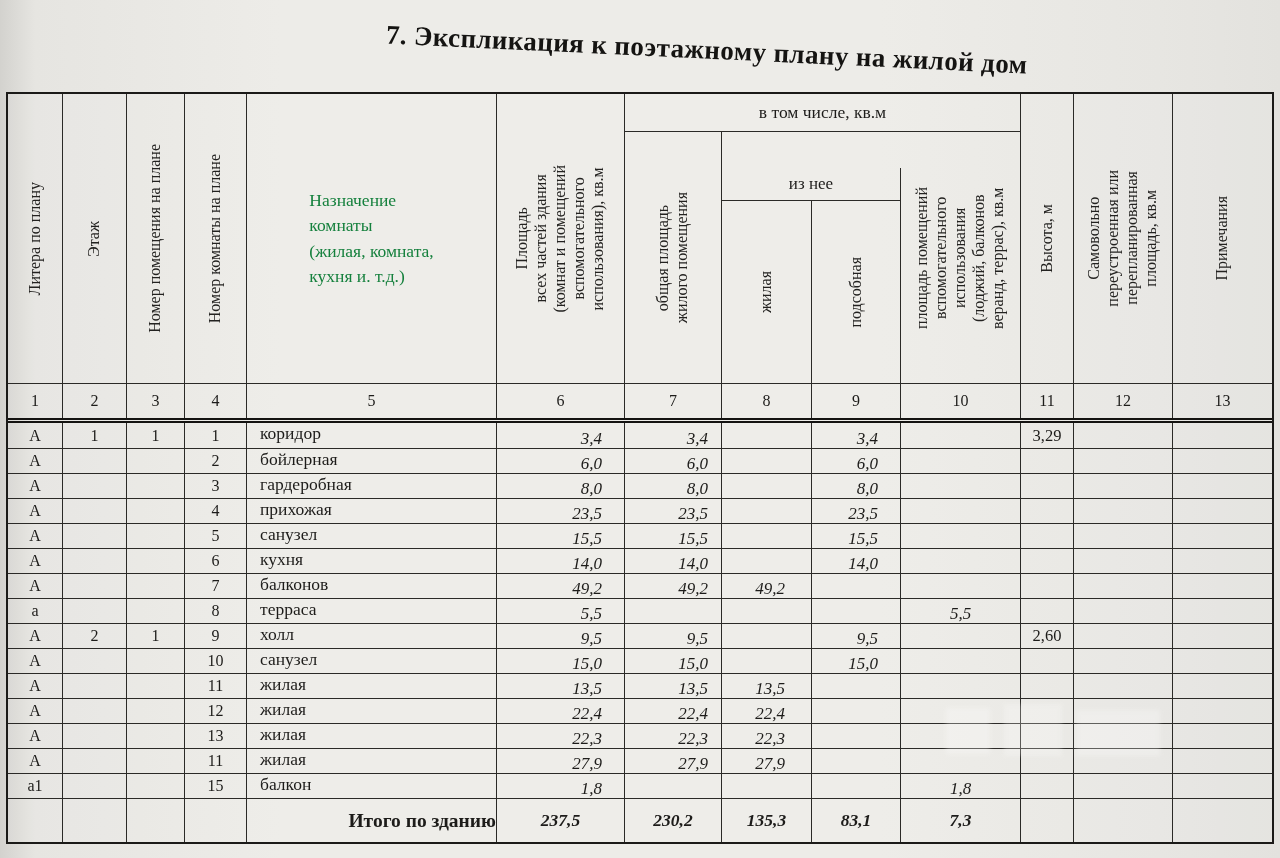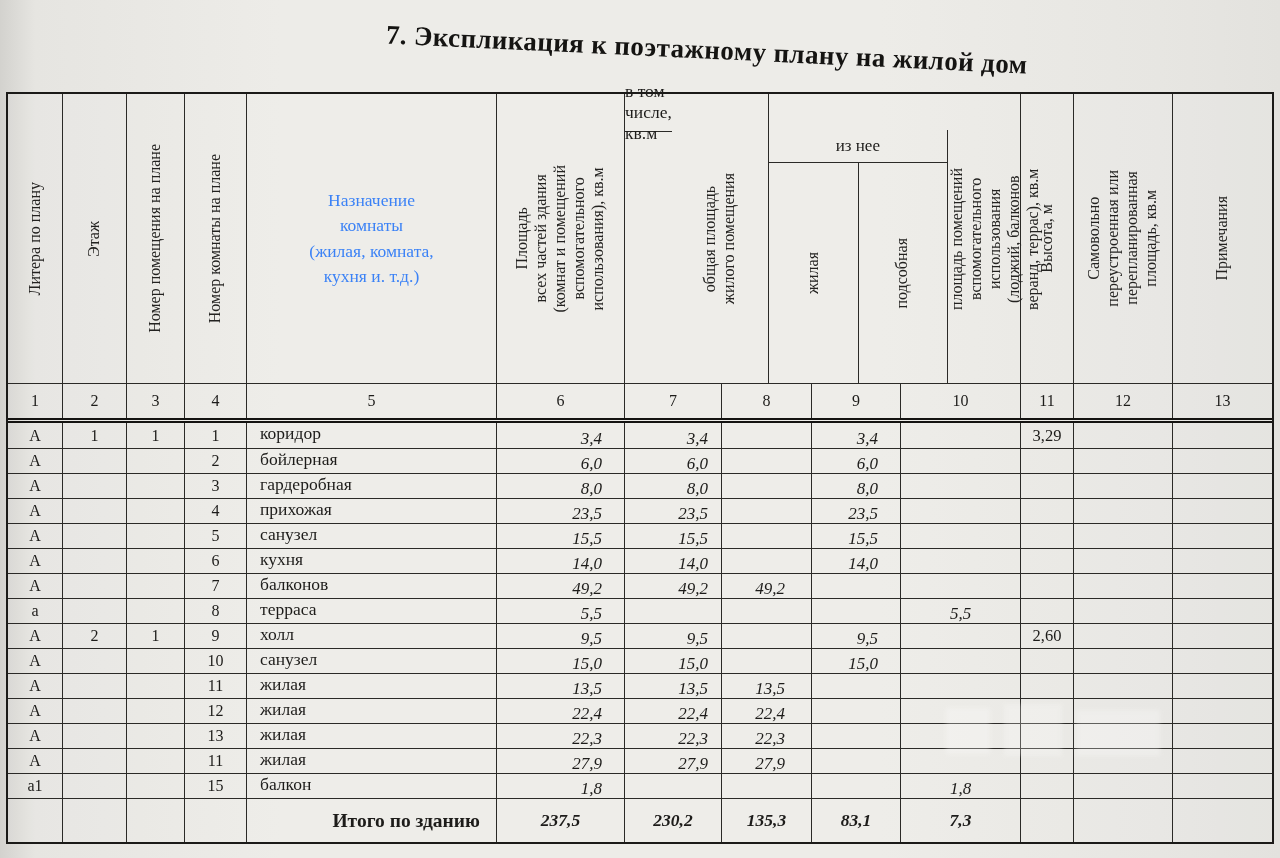--- a/index.html
+++ b/index.html
@@ -26,22 +26,22 @@
   .w1{width:55px;}.w2{width:64px;}.w3{width:58px;}.w4{width:62px;}.w5{width:250px;}
   .w6{width:128px;}.w7{width:97px;}.w8{width:90px;}.w9{width:89px;}.w10{width:120px;}
   .w11{width:53px;}.w12{width:99px;}.w13{flex:1;}
   
   .header{display:flex;height:290px;border-bottom:1px solid var(--line);}
   .hcell{display:flex;align-items:center;justify-content:center;box-sizing:border-box;overflow:hidden;}
   .rot{
     writing-mode:vertical-rl;transform:rotate(180deg);
     white-space:pre-line;text-align:center;line-height:1.18;font-size:16px;color:#232220;
   }
-  .hc5{font-size:17.5px;line-height:1.45;text-align:center;white-space:pre-line;color:#3b82f6;}
-  .mid{width:396px;display:flex;flex-direction:row;box-sizing:border-box;}
+  .hc5{font-size:17.5px;line-height:1.45;text-align:left;white-space:pre-line;color:#15803d;}
+  .mid{width:396px;display:flex;flex-direction:column;box-sizing:border-box;}
   .band1{height:38px;border-bottom:1px solid var(--line);display:flex;align-items:center;justify-content:center;font-size:17.5px;box-sizing:border-box;}
   .midlower{flex:1;display:flex;min-height:0;}
   .grp89{width:179px;display:flex;flex-direction:column;box-sizing:border-box;margin-top:36px;}
   .band2{height:33px;border-bottom:1px solid var(--line);display:flex;align-items:center;justify-content:center;font-size:17px;box-sizing:border-box;}
   .cells89{flex:1;display:flex;min-height:0;}
   .c89{display:flex;align-items:center;justify-content:center;box-sizing:border-box;}
   
   .numrow{display:flex;height:34px;}
   .numrow .ncell{display:flex;align-items:center;justify-content:center;font-size:16px;box-sizing:border-box;}
   .double-rule{height:5px;border-top:2px solid #141311;border-bottom:2px solid #141311;box-sizing:border-box;}
@@ -55,21 +55,21 @@
   .valb{align-items:flex-end;font-style:italic;font-size:17px;line-height:1.0;padding-bottom:1px;}
   .ra6{justify-content:flex-end;padding-right:22px;}
   .ra7{justify-content:flex-end;padding-right:13px;}
   .ra8{justify-content:flex-end;padding-right:26px;}
   .ra9{justify-content:flex-end;padding-right:22px;}
   .ca{justify-content:center;}
   .hgt{align-items:center;justify-content:center;font-size:16.5px;text-align:right;}
   
   .trow{display:flex;height:44px;border-top:1px solid var(--line);box-sizing:border-box;}
   .tcell{display:flex;align-items:center;box-sizing:border-box;}
-  .tlabel{justify-content:flex-end;padding-right:16px;font-weight:bold;font-size:19.5px;}
+  .tlabel{justify-content:flex-end;font-weight:bold;font-size:19.5px;}
   .tval{justify-content:center;font-weight:bold;font-style:italic;font-size:17.5px;}
   
   .watermark{
     position:absolute;left:938px;top:694px;width:236px;height:74px;pointer-events:none;
     background:
       linear-gradient(0deg,rgba(255,255,255,.38),rgba(255,255,255,.38)) 8px 14px/44px 46px no-repeat,
       linear-gradient(0deg,rgba(255,255,255,.32),rgba(255,255,255,.32)) 66px 10px/58px 52px no-repeat,
       linear-gradient(0deg,rgba(255,255,255,.36),rgba(255,255,255,.36)) 138px 16px/84px 46px no-repeat;
     filter:blur(2px);opacity:.7;
   }

